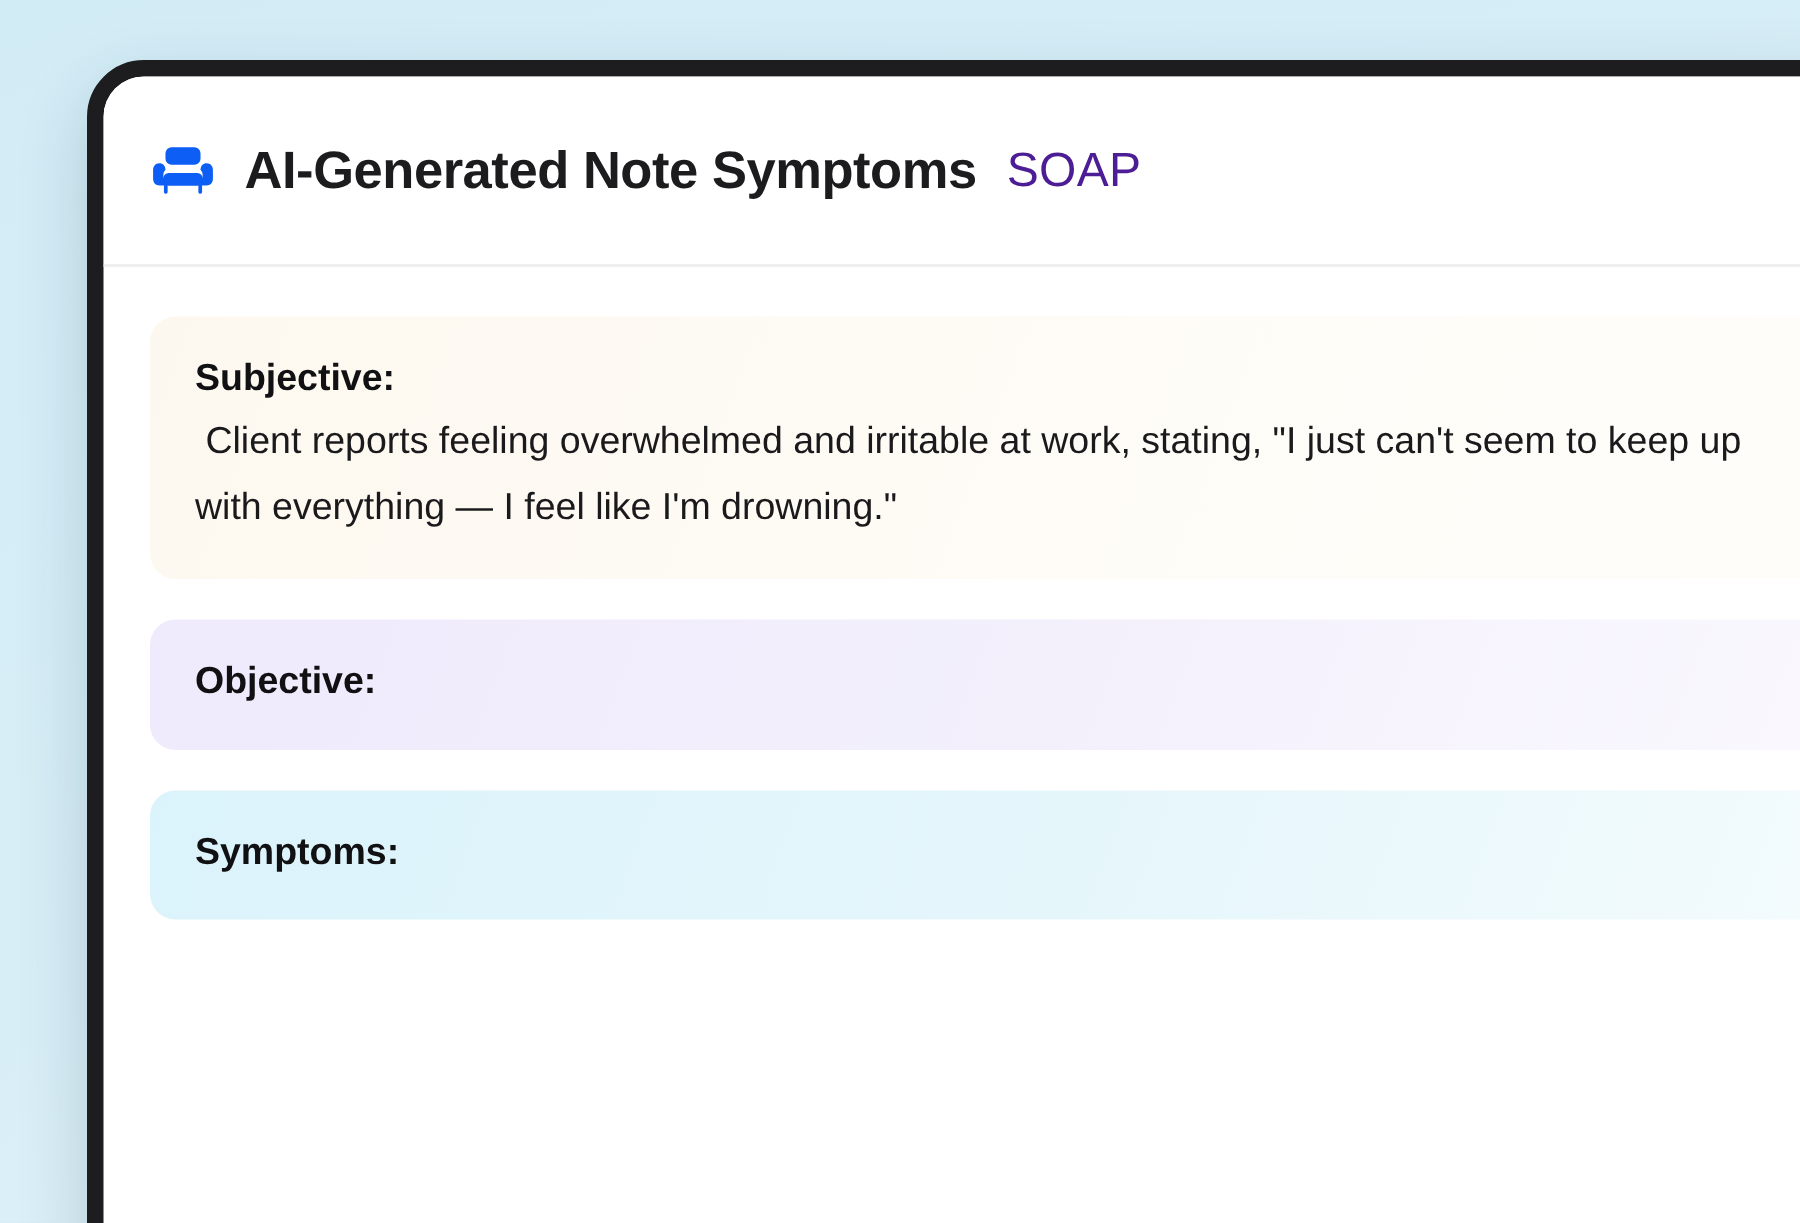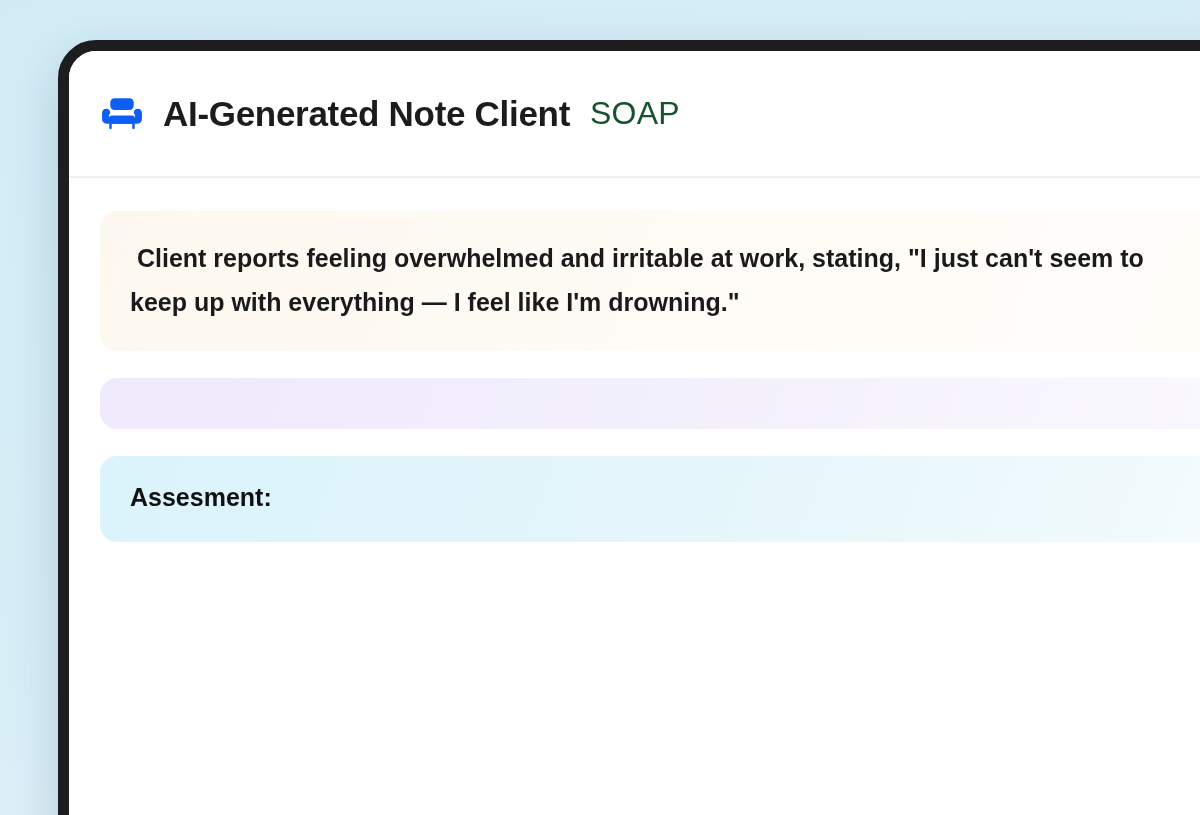--- a/index.html
+++ b/index.html
@@ -56,21 +56,21 @@
   #note-title {
     font-size: 35px;
     font-weight: 700;
     color: #1c1c1e;
     letter-spacing: -0.3px;
     white-space: nowrap;
   }
   #note-format-badge {
     font-size: 32px;
     font-weight: 400;
-    color: #14532d;
+    color: #4c1d95;
     margin-left: 20px;
     white-space: nowrap;
     letter-spacing: 0.2px;
   }
 
   
   #note-body {
     padding: 33px 0 0 31px;
   }
   .note-section {
@@ -83,21 +83,21 @@
   .section-label {
     font-size: 25px;
     font-weight: 700;
     color: #111113;
     line-height: 1.34;
     margin: 0 0 2px 0;
     white-space: nowrap;
   }
   .section-text {
     font-size: 25px;
-    font-weight: 700;
+    font-weight: 400;
     color: #1a1a1c;
     line-height: 1.77;
     margin: 0;
     white-space: pre-wrap;
     word-break: normal;
   }
 
   .section-subjective {
     background: linear-gradient(110deg, #fdf8ef 0%, #fefcf7 60%, #fffdf9 100%);
   }
@@ -119,31 +119,33 @@
     <svg id="armchair-icon" viewBox="0 0 64 64" aria-hidden="true">
       <g fill="#0d5ef4">
         <rect x="15" y="9" width="34" height="17" rx="6"></rect>
         <path d="M9 24.5c3.6 0 6 2.6 6 6.4v3.6h34v-3.6c0-3.8 2.4-6.4 6-6.4s6 2.8 6 6.6v8.6c0 3.6-2.6 6.3-6.3 6.3H9.3C5.6 46 3 43.3 3 39.7v-8.6c0-3.8 2.4-6.6 6-6.6z"></path>
         <rect x="13" y="30" width="38" height="12" rx="5" fill="#ffffff"></rect>
         <rect x="13" y="34" width="38" height="12" rx="5"></rect>
         <rect x="13.5" y="45" width="3.6" height="9" rx="1.6"></rect>
         <rect x="46.9" y="45" width="3.6" height="9" rx="1.6"></rect>
       </g>
     </svg>
-    <span id="note-title">AI-Generated Note Client</span>
+    <span id="note-title">AI-Generated Note Symptoms</span>
     <span id="note-format-badge">SOAP</span>
   </div>
 
   <div id="note-body">
 
     <div class="note-section section-subjective">
+      <div class="section-label">Subjective:</div>
       <div class="section-text"> Client reports feeling overwhelmed and irritable at work, stating, "I just can't seem to keep up with everything — I feel like I'm drowning."</div>
     </div>
 
     <div class="note-section section-objective">
+      <div class="section-label">Objective:</div>
     </div>
 
     <div class="note-section section-assessment">
-      <div class="section-label">Assesment:</div>
+      <div class="section-label">Symptoms:</div>
     </div>
 
   </div>
 </div>
 
 </body></html>

